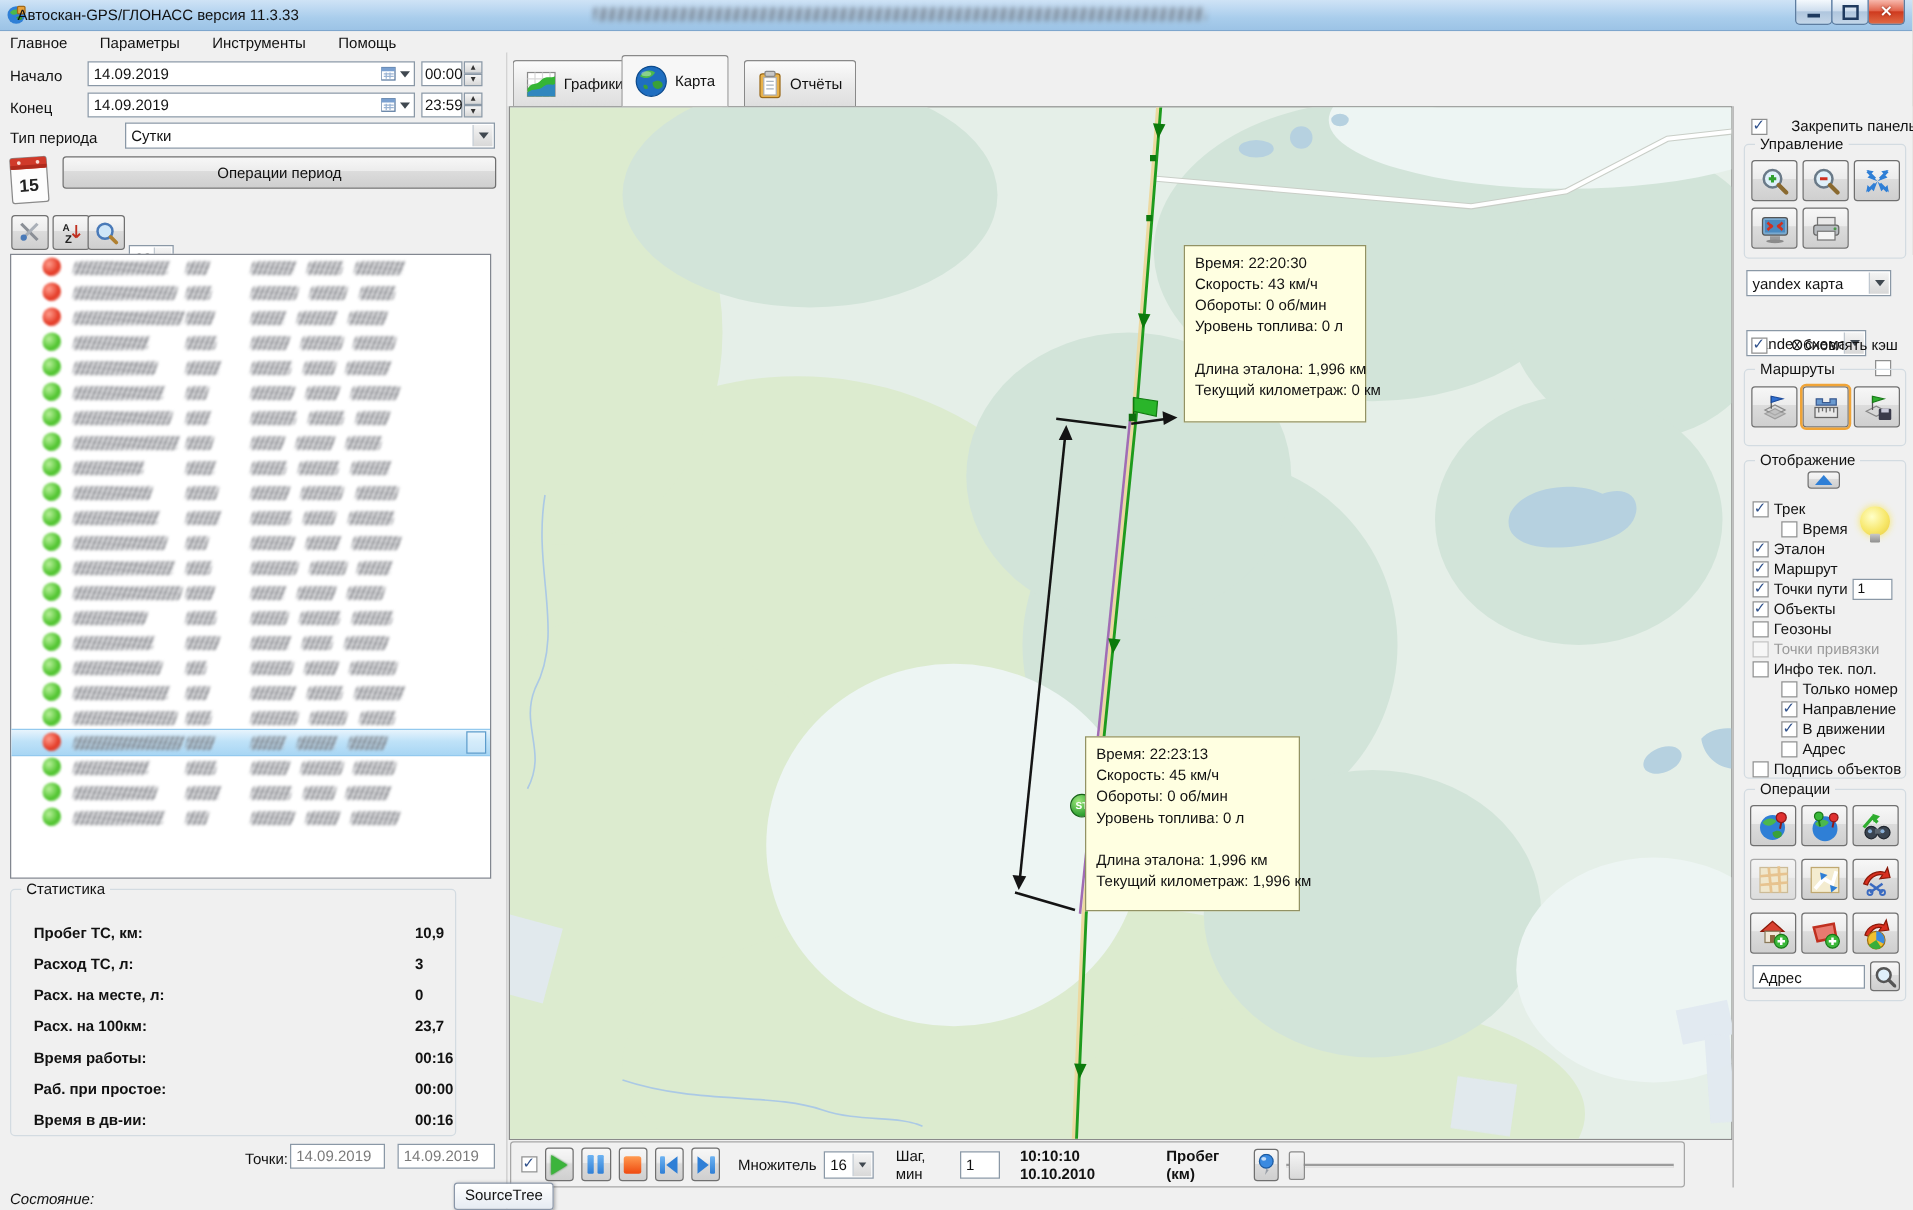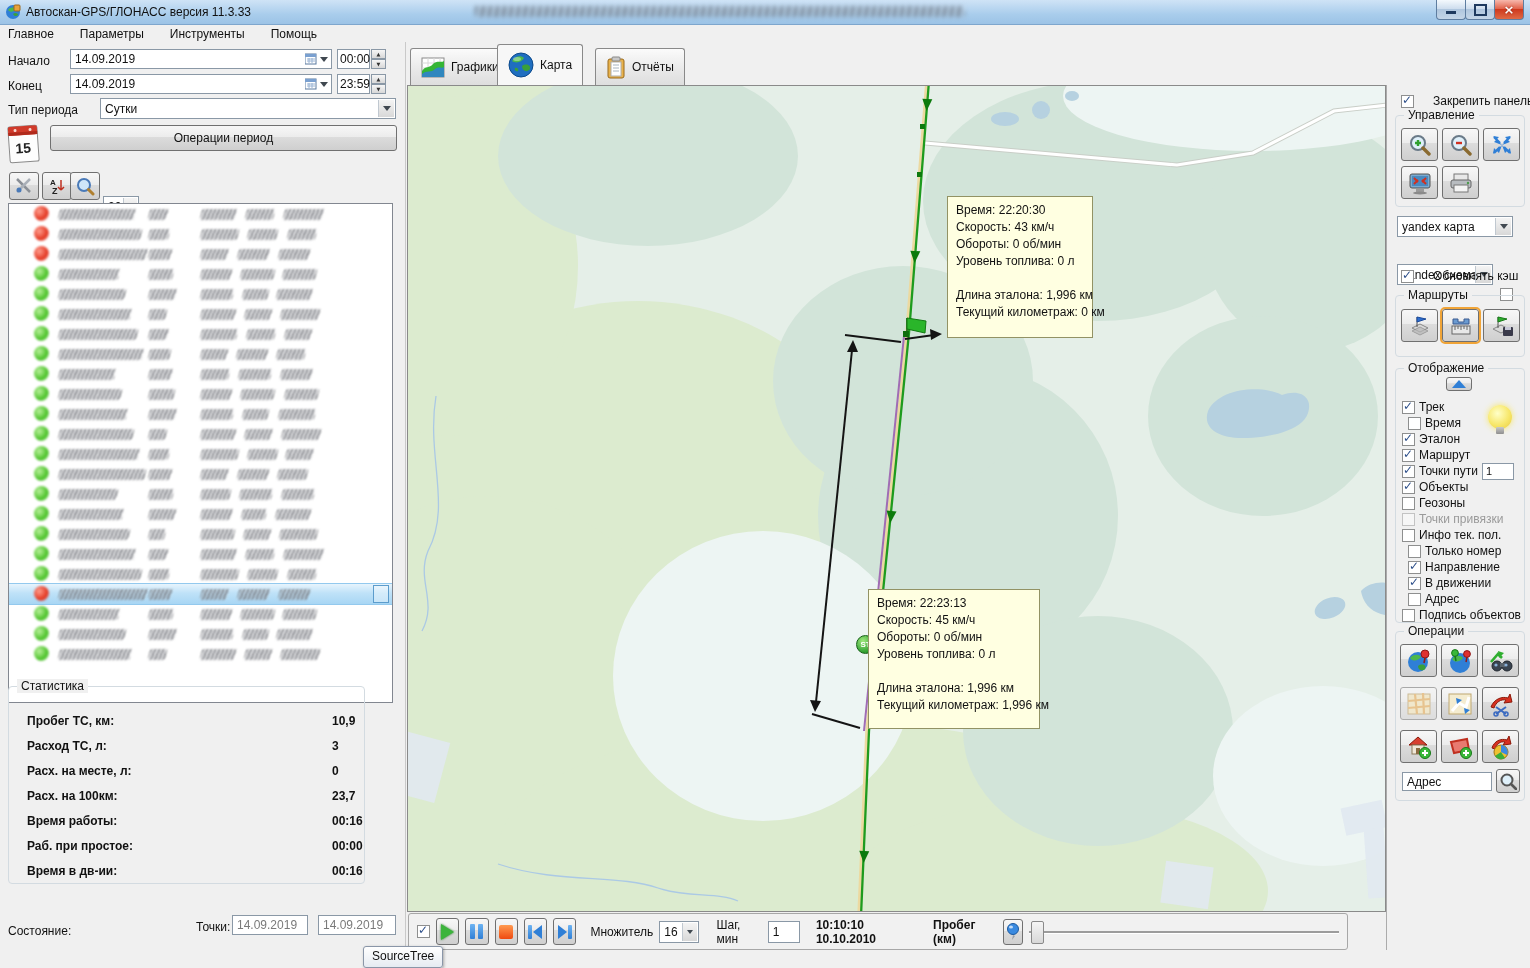--- a/index.html
+++ b/index.html
@@ -2,21 +2,21 @@
 <html><head>
 <meta charset="utf-8">
 <style>
   html,body{margin:0;padding:0;background:#d4d0c8;}
   #app{position:relative;width:1530px;height:968px;background:#f0f0f0;overflow:hidden;
        font-family:"Liberation Sans",sans-serif;font-size:12px;color:#111;}
   .abs{position:absolute;}
   
   #titlebar{position:absolute;left:0;top:0;width:1530px;height:24px;
     background:linear-gradient(#cfe3f6,#a9cdec 60%,#9cc3e6);border-bottom:1px solid #7ea6cd;}
-  #title-text{position:absolute;left:26px;top:5px;font-size:12px;color:#101010;}
+  #title-text{position:absolute;left:14px;top:5px;font-size:12px;color:#101010;}
   .blurbar{background:repeating-linear-gradient(100deg,rgba(90,95,105,.75) 0 3px,rgba(190,200,210,.25) 3px 7px);
     filter:blur(2px);border-radius:2px;}
   .winbtn{position:absolute;top:0;height:19px;border:1px solid #5e7da0;border-top:none;
     border-radius:0 0 4px 4px;background:linear-gradient(#f4f9fd,#cfdeee 45%,#afc6de 50%,#c4d6e8);
     display:flex;align-items:center;justify-content:center;}
   .winbtn.close{background:linear-gradient(#f7b8ac,#e2654d 45%,#cf3a1e 50%,#e06a45);}
   
   #menubar{position:absolute;left:0;top:25px;width:1530px;height:18px;background:#f0f0f0;display:flex;gap:26px;padding-left:8px;align-items:center;}
   .menu-item{cursor:default;}
   
@@ -82,21 +82,21 @@
   .step i.tr{width:0;height:0;border-left:9px solid #2f7fd6;border-top:7px solid transparent;border-bottom:7px solid transparent;}
   #slider{position:relative;width:335px;height:24px;}
   #slider .track{position:absolute;left:0;right:0;top:11px;height:2px;background:#9c9c9c;border-bottom:1px solid #fff;}
   #slider .handle{position:absolute;left:2px;top:1px;width:11px;height:21px;border:1px solid #8a8a8a;border-radius:2px;
     background:linear-gradient(#f5f5f5,#d8d8d8);}
   
   #right-panel{position:absolute;left:1386px;top:85px;width:144px;height:865px;background:#f0f0f0;border-left:1px solid #ababab;box-sizing:border-box;}
   .sq-btn{width:37px;height:33px;}
   .sq-btn.hl{outline:2px solid #f0a437;outline-offset:0px;}
   .disp-row{display:flex;align-items:center;gap:4px;height:16px;margin:0 0 0 6px;white-space:nowrap;}
-  .disp-row.indent{margin-left:12px;}
+  .disp-row.indent{margin-left:29px;}
   .disp-row .mini-input{width:24px;height:15px;border:1px solid #8a98a6;background:#fff;padding:0 3px;font-size:11px;display:flex;align-items:center;}
   .bulb{position:absolute;width:24px;height:24px;border-radius:50%;
     background:radial-gradient(circle at 40% 35%,#ffffc8,#f7e76a 55%,#e8c93c);box-shadow:0 0 6px #f7e76a;}
   .bulb::after{content:"";position:absolute;left:8px;top:22px;width:8px;height:7px;background:linear-gradient(#c9c9c9,#8f8f8f);border-radius:1px;}
   
   #sourcetree-tip{position:absolute;left:363px;top:946px;z-index:40;background:linear-gradient(#ffffff,#e6ebf2);
     border:1px solid #8a96a8;border-radius:3px;padding:2px 8px 4px 8px;box-shadow:1px 1px 3px rgba(0,0,0,.3);}
   svg{display:block;}
 </style>
 </head>
@@ -407,21 +407,21 @@
         <div class="vrow">
           <span class="dot green"></span>
           <span class="blurtxt" style="left: 50px; width: 72px;"></span>
           <span class="blurtxt" style="left: 140px; width: 16.7059px;"></span>
           <span class="blurtxt" style="left: 192px; width: 33.7647px;"></span>
           <span class="blurtxt" style="left: 235.765px; width: 26.3529px;"></span>
           <span class="blurtxt" style="left: 272.118px; width: 37.5294px;"></span>
         </div>
       </div>
 
-    <div class="groupbox" style="left:8px;top:644px;width:357px;height:198px;">
+    <div class="groupbox" style="left:8px;top:669px;width:357px;height:198px;">
       <span class="legend">Статистика</span>
       <div id="stats-rows">
           <div class="stat-row" style="top: 27px;">
             <span>Пробег ТС, км:</span>
             <span class="v">10,9</span>
           </div>
           <div class="stat-row" style="top: 52px;">
             <span>Расход ТС, л:</span>
             <span class="v">3</span>
           </div>
@@ -447,21 +447,21 @@
           </div>
         </div>
     </div>
     <span class="abs" style="left:196px;top:878px;">Точки:</span>
     <div class="tb abs" style="left:232px;top:873px;width:76px;color:#7a7a7a;">
         <span>14.09.2019</span>
       </div>
     <div class="tb abs" style="left:318px;top:873px;width:78px;color:#7a7a7a;">
         <span>14.09.2019</span>
       </div>
-    <span class="abs" style="left:8px;top:882px;">Состояние:</span>
+    <span class="abs" style="left:8px;top:910px;font-style:italic;">Состояние:</span>
   </div>
 
   <div class="abs" style="left:406px;top:42px;width:1124px;height:43px;background:#f0f0f0;">
     <div class="tab" style="left:4px;top:6px;height:37px;">
       <span>
         <svg width="24" height="21">
             <rect x="1" y="1" width="22" height="19" fill="#fff" stroke="#8a8a8a"></rect>
             <path d="M1,6h22M1,11h22M1,16h22M7,1v19M13,1v19M19,1v19" stroke="#d8d8d8"></path>
             <path d="M1,14 C5,8 8,12 12,7 C16,3 20,6 23,4 L23,20 L1,20Z" fill="#35b535"></path>
             <path d="M1,17 C6,13 10,16 14,12 C18,9 21,12 23,10 L23,20 L1,20Z" fill="#2f7fd6" opacity=".85"></path>

